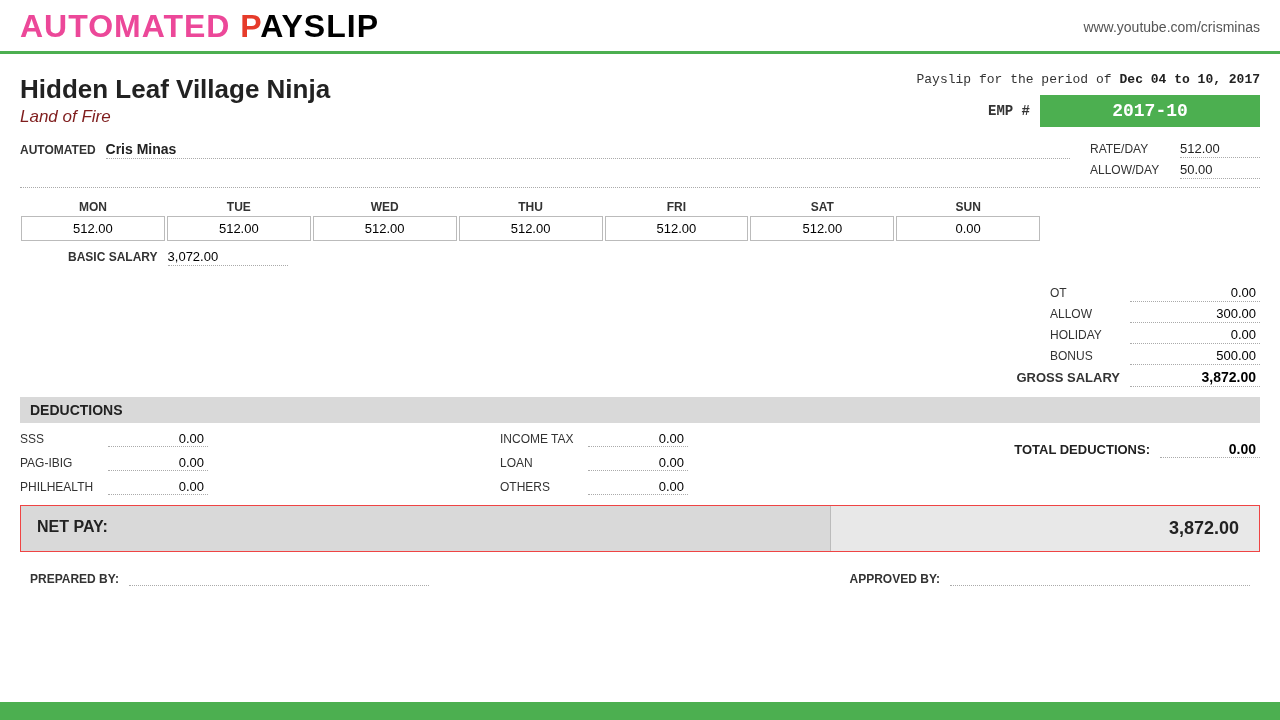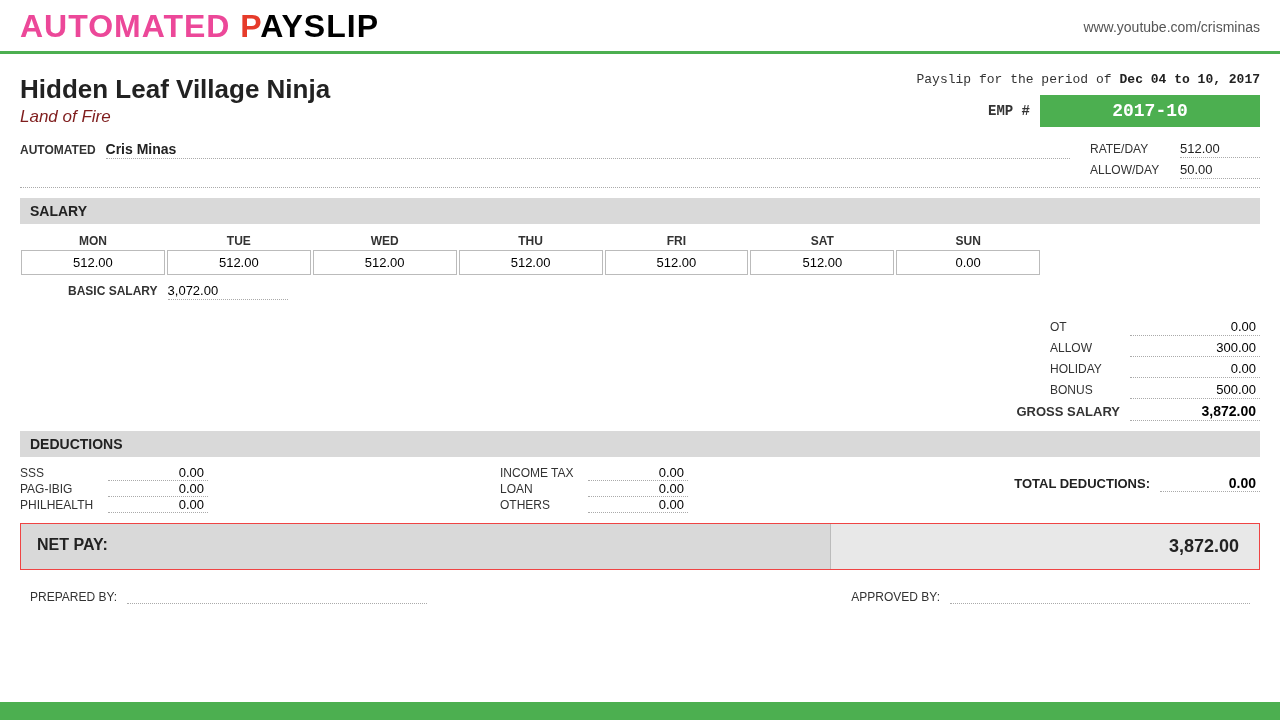--- a/index.html
+++ b/index.html
@@ -291,21 +291,21 @@
     #deductions-grid {
       display: flex;
       gap: 0;
       align-items: flex-start;
     }
 
     .ded-col {
       flex: 1;
       display: flex;
       flex-direction: column;
-      gap: 0;
+      gap: 8px;
       justify-content: center;
     }
 
     .ded-row {
       display: flex;
       align-items: baseline;
       gap: 8px;
     }
 
     .ded-label {
@@ -388,21 +388,21 @@
     }
 
     .sig-block {
       display: flex;
       align-items: flex-end;
       gap: 10px;
     }
 
     .sig-label {
       font-size: 12px;
-      font-weight: normal;
+      font-weight: bold;
       color: #333;
     }
 
     .sig-line {
       border-bottom: 1px dotted #aaa;
       min-width: 300px;
       height: 18px;
     }
 
     
@@ -457,21 +457,20 @@
         <span class="rate-value">512.00</span>
       </div>
       <div class="rate-field-row">
         <span class="rate-label">ALLOW/DAY</span>
         <span class="rate-value">50.00</span>
       </div>
     </div>
   </div>
 
   <div id="salary-section">
-    <div class="section-header">SALARY</div>
 
     <div id="days-grid">
       <div class="day-col">
         <div class="day-header">MON</div>
         <div class="day-value">512.00</div>
       </div>
       <div class="day-col">
         <div class="day-header">TUE</div>
         <div class="day-value">512.00</div>
       </div>

